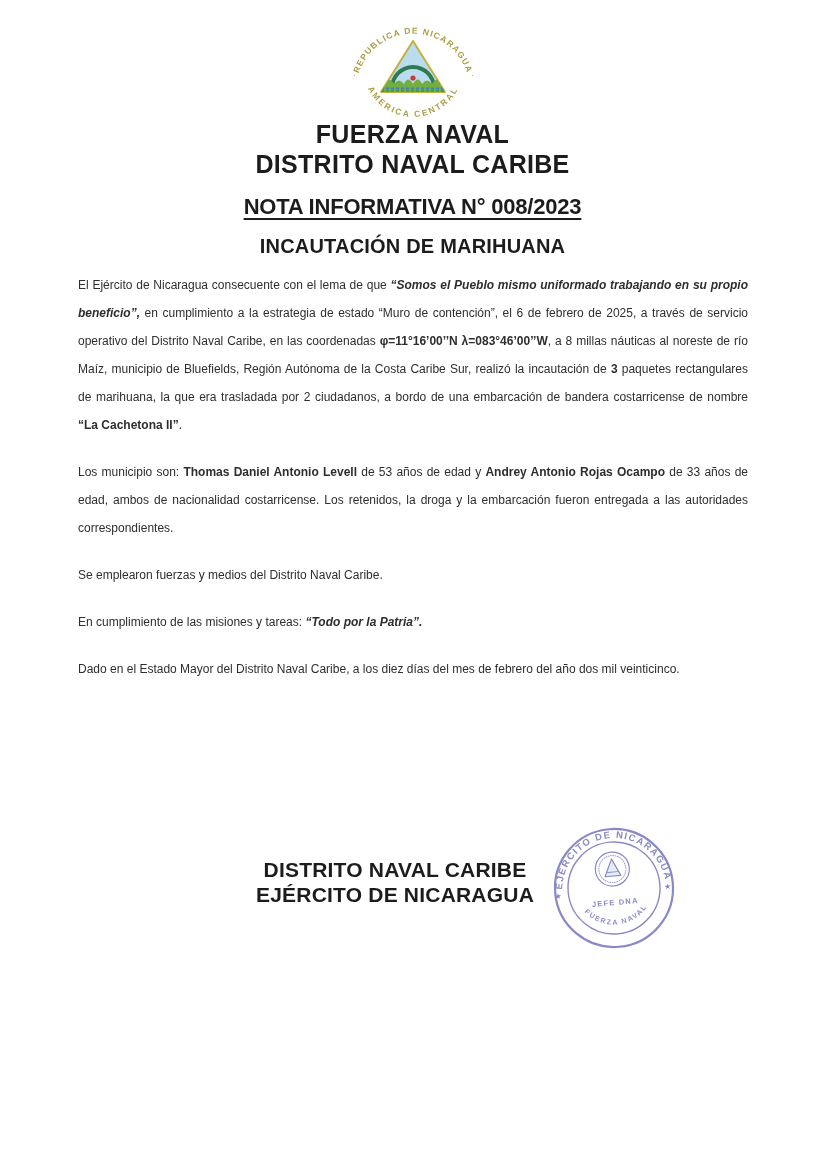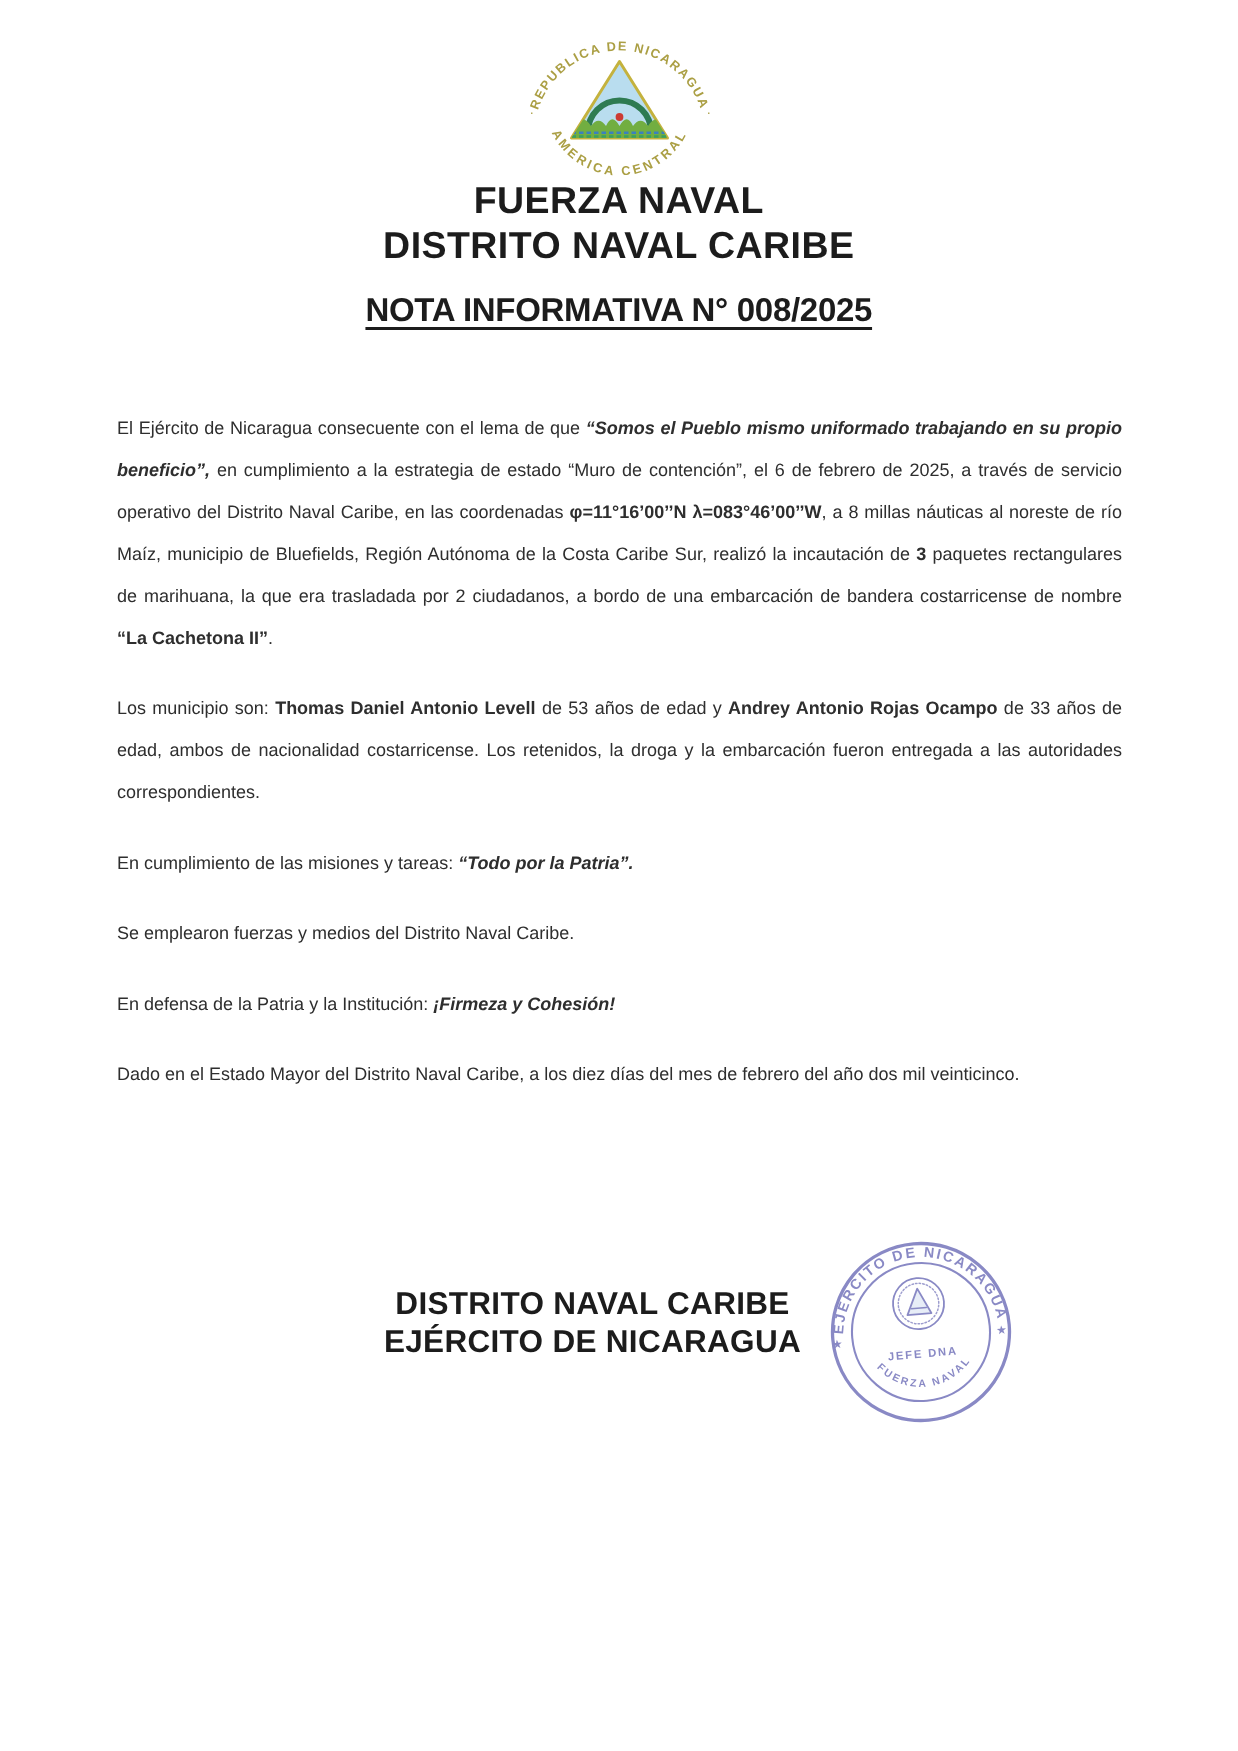--- a/index.html
+++ b/index.html
@@ -68,28 +68,28 @@
         <line x1="48" y1="64.5" x2="112" y2="64.5" stroke="#3a80c0" stroke-width="1.8" stroke-dasharray="3 2"></line>
         <line x1="48" y1="67" x2="112" y2="67" stroke="#3aa060" stroke-width="1.8" stroke-dasharray="3 2"></line>
       </g>
     </svg>
   </div>
 
   <div class="header">
     <div class="org-line">FUERZA NAVAL</div>
     <div class="org-line">DISTRITO NAVAL CARIBE</div>
   </div>
-  <div class="nota">NOTA INFORMATIVA N° 008/2025</div>
+  <div class="nota">NOTA INFORMATIVA N° 008/2023</div>
+  <div class="subject">INCAUTACIÓN DE MARIHUANA</div>
 
   <div class="content">
     <p><span>El Ejército de Nicaragua consecuente con el lema de que </span><span class="b i">“Somos el Pueblo mismo uniformado trabajando en su propio beneficio”,</span><span> en cumplimiento a la estrategia de estado “Muro de contención”, el 6 de febrero de 2025, a través de servicio operativo del Distrito Naval Caribe, en las coordenadas </span><span class="b">φ=11°16’00’’N λ=083°46’00’’W</span><span>, a 8 millas náuticas al noreste de río Maíz, municipio de Bluefields, Región Autónoma de la Costa Caribe Sur, realizó la incautación de </span><span class="b">3</span><span> paquetes rectangulares de marihuana, la que era trasladada por 2 ciudadanos, a bordo de una embarcación de bandera costarricense de nombre </span><span class="b">“La Cachetona II”</span><span>.</span></p>
     <p><span>Los municipio son: </span><span class="b">Thomas Daniel Antonio Levell</span><span> de 53 años de edad y </span><span class="b">Andrey Antonio Rojas Ocampo</span><span> de 33 años de edad, ambos de nacionalidad costarricense.  Los retenidos, la droga y la embarcación fueron entregada a las autoridades correspondientes.</span></p>
+    <p><span>Se emplearon fuerzas y medios del Distrito Naval Caribe.</span></p>
     <p><span>En cumplimiento de las misiones y tareas: </span><span class="b i">“Todo por la Patria”.</span></p>
-    <p><span>Se emplearon fuerzas y medios del Distrito Naval Caribe.</span></p>
-    <p><span>En defensa de la Patria y la Institución: </span><span class="b i">¡Firmeza y Cohesión!</span></p>
     <p><span>Dado en el Estado Mayor del Distrito Naval Caribe, a los diez días del mes de febrero del año dos mil veinticinco.</span></p>
   </div>
 
   <div class="signature">
     <div>DISTRITO NAVAL CARIBE</div>
     <div>EJÉRCITO DE NICARAGUA</div>
   </div>
 
   <div class="seal">
     <svg viewBox="0 0 128 128" width="128" height="128">

